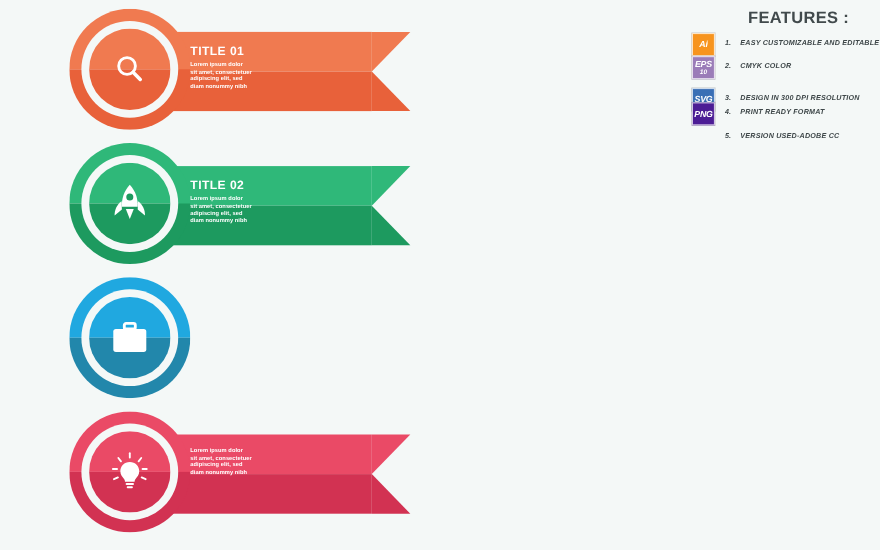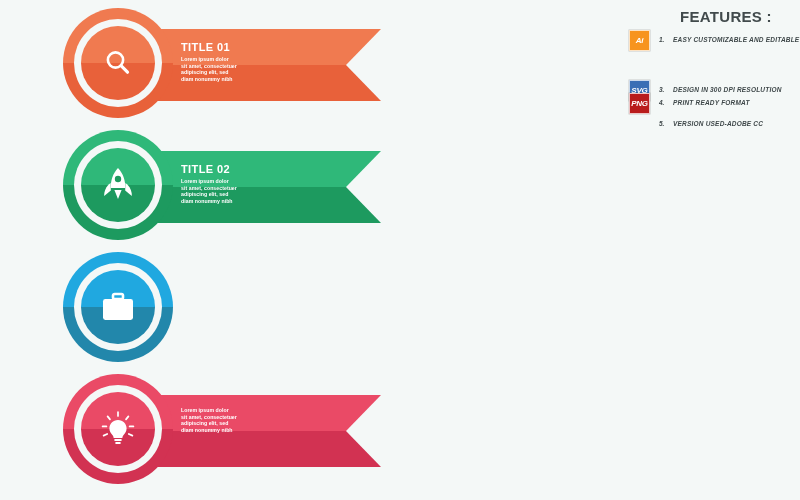--- a/index.html
+++ b/index.html
@@ -30,21 +30,21 @@
     height: 120px;
   }
   .row-0 { top: 8px; }
   .row-1 { top: 130px; text-decoration: underline; }
   .row-2 { top: 252px; }
   .row-3 { top: 374px; }
 
   
   .banner {
     position: absolute;
-    left: 106px;
+    left: 98px;
     top: 21px;
     width: 275px;
     height: 72px;
   }
   .banner-half {
     position: absolute;
     left: 0;
     width: 240px;
     height: 36px;
   }
@@ -352,29 +352,37 @@
 
 <div id="features">
   <div class="features-title">FEATURES :</div>
 <div class="feature-row" style="top: 24px;">
       <div class="badge" style="background:#f7941e">
         <div class="badge-line1">Ai</div>
       </div>
       <div class="feat-num">1.</div>
       <div class="feat-label">EASY CUSTOMIZABLE AND EDITABLE</div>
     </div>
+    <div class="feature-row" style="top: 45px;">
+      <div class="badge" style="background:#9b7cb8">
+        <div class="badge-line1">EPS</div>
+        <div class="badge-line2">10</div>
+      </div>
+      <div class="feat-num">2.</div>
+      <div class="feat-label">CMYK COLOR</div>
+    </div>
     <div class="feature-row" style="top: 66px; margin-top: 8px;">
       <div class="badge" style="background:#3a6fb5">
         <div class="badge-line1">SVG</div>
       </div>
       <div class="feat-num">3.</div>
       <div class="feat-label">DESIGN IN 300 DPI RESOLUTION</div>
     </div>
     <div class="feature-row" style="top: 87px;">
-      <div class="badge" style="background:#b91c1c">
+      <div class="badge" style="background:#4c1d95">
         <div class="badge-line1">PNG</div>
       </div>
       <div class="feat-num">4.</div>
       <div class="feat-label">PRINT READY FORMAT</div>
     </div>
     <div class="feature-row" style="top: 108px;">
       <div class="feat-num">5.</div>
       <div class="feat-label">VERSION USED-ADOBE CC</div>
     </div>
   </div>

